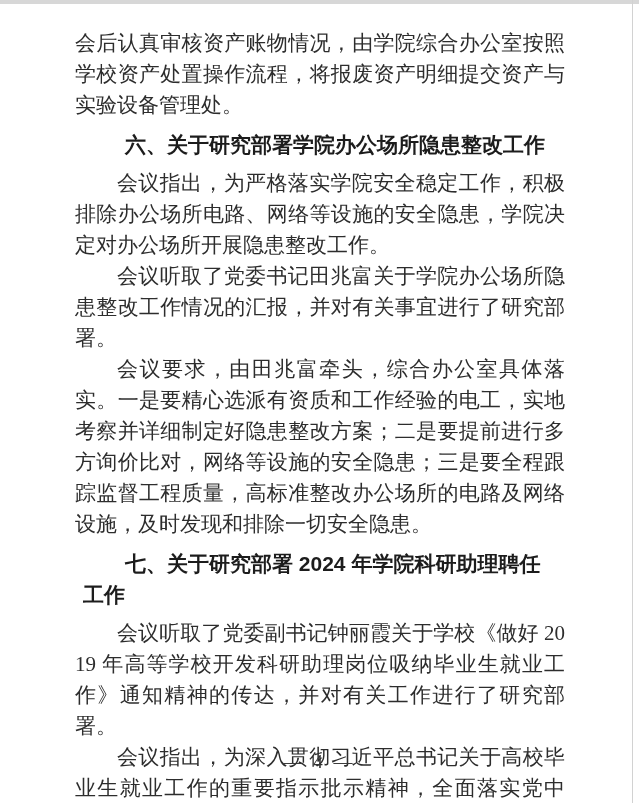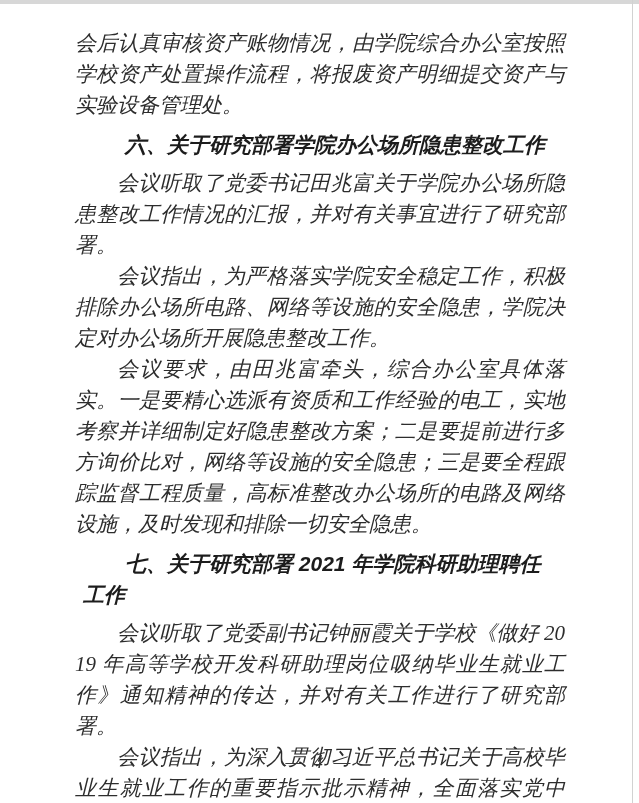--- a/index.html
+++ b/index.html
@@ -6,21 +6,20 @@
     margin: 0;
     padding: 0;
     background: #ffffff;
   }
   .page {
     position: relative;
     width: 639px;
     height: 803px;
     background: #ffffff;
     overflow: hidden;
-    font-style: italic;
   }
   .top-strip {
     position: absolute;
     top: 0; left: 0; right: 0;
     height: 4px;
     background: #d7d7d7;
   }
   .right-edge-line {
     position: absolute;
     top: 0; bottom: 0;
@@ -75,27 +74,27 @@
 
 <div class="page">
   <div class="top-strip"></div>
   <div class="right-edge-line"></div>
 
   <div class="content">
     <p class="para no-indent">会后认真审核资产账物情况，由学院综合办公室按照学校资产处置操作流程，将报废资产明细提交资产与实验设备管理处。</p>
 
     <h2 class="heading">六、关于研究部署学院办公场所隐患整改工作</h2>
 
+    <p class="para">会议指出，为严格落实学院安全稳定工作，积极排除办公场所电路、网络等设施的安全隐患，学院决定对办公场所开展隐患整改工作。</p>
+
     <p class="para">会议听取了党委书记田兆富关于学院办公场所隐患整改工作情况的汇报，并对有关事宜进行了研究部署。</p>
-
-    <p class="para">会议指出，为严格落实学院安全稳定工作，积极排除办公场所电路、网络等设施的安全隐患，学院决定对办公场所开展隐患整改工作。</p>
 
     <p class="para">会议要求，由田兆富牵头，综合办公室具体落实。一是要精心选派有资质和工作经验的电工，实地考察并详细制定好隐患整改方案；二是要提前进行多方询价比对，网络等设施的安全隐患；三是要全程跟踪监督工程质量，高标准整改办公场所的电路及网络设施，及时发现和排除一切安全隐患。</p>
 
-    <h2 class="heading">七、关于研究部署 2021 年学院科研助理聘任工作</h2>
+    <h2 class="heading">七、关于研究部署 2024 年学院科研助理聘任工作</h2>
 
     <p class="para">会议听取了党委副书记钟丽霞关于学校《做好 2019 年高等学校开发科研助理岗位吸纳毕业生就业工作》通知精神的传达，并对有关工作进行了研究部署。</p>
 
     <p class="para">会议指出，为深入贯彻习近平总书记关于高校毕业生就业工作的重要指示批示精神，全面落实党中央、国务院“稳就业”决策部署，根据上级部门有关通知要求以及《山东理工大学科研助理岗位管理办法（试行）》（鲁理工大办发〔2021〕10 号），为进一步做好学院 2024 年开发科研助理岗位吸纳毕业生就业有关工作，现对学院符合条件的人员进行选用。</p>
   </div>
 
   <div class="footer">— 4 —</div>
 </div>
 
 </body></html>

